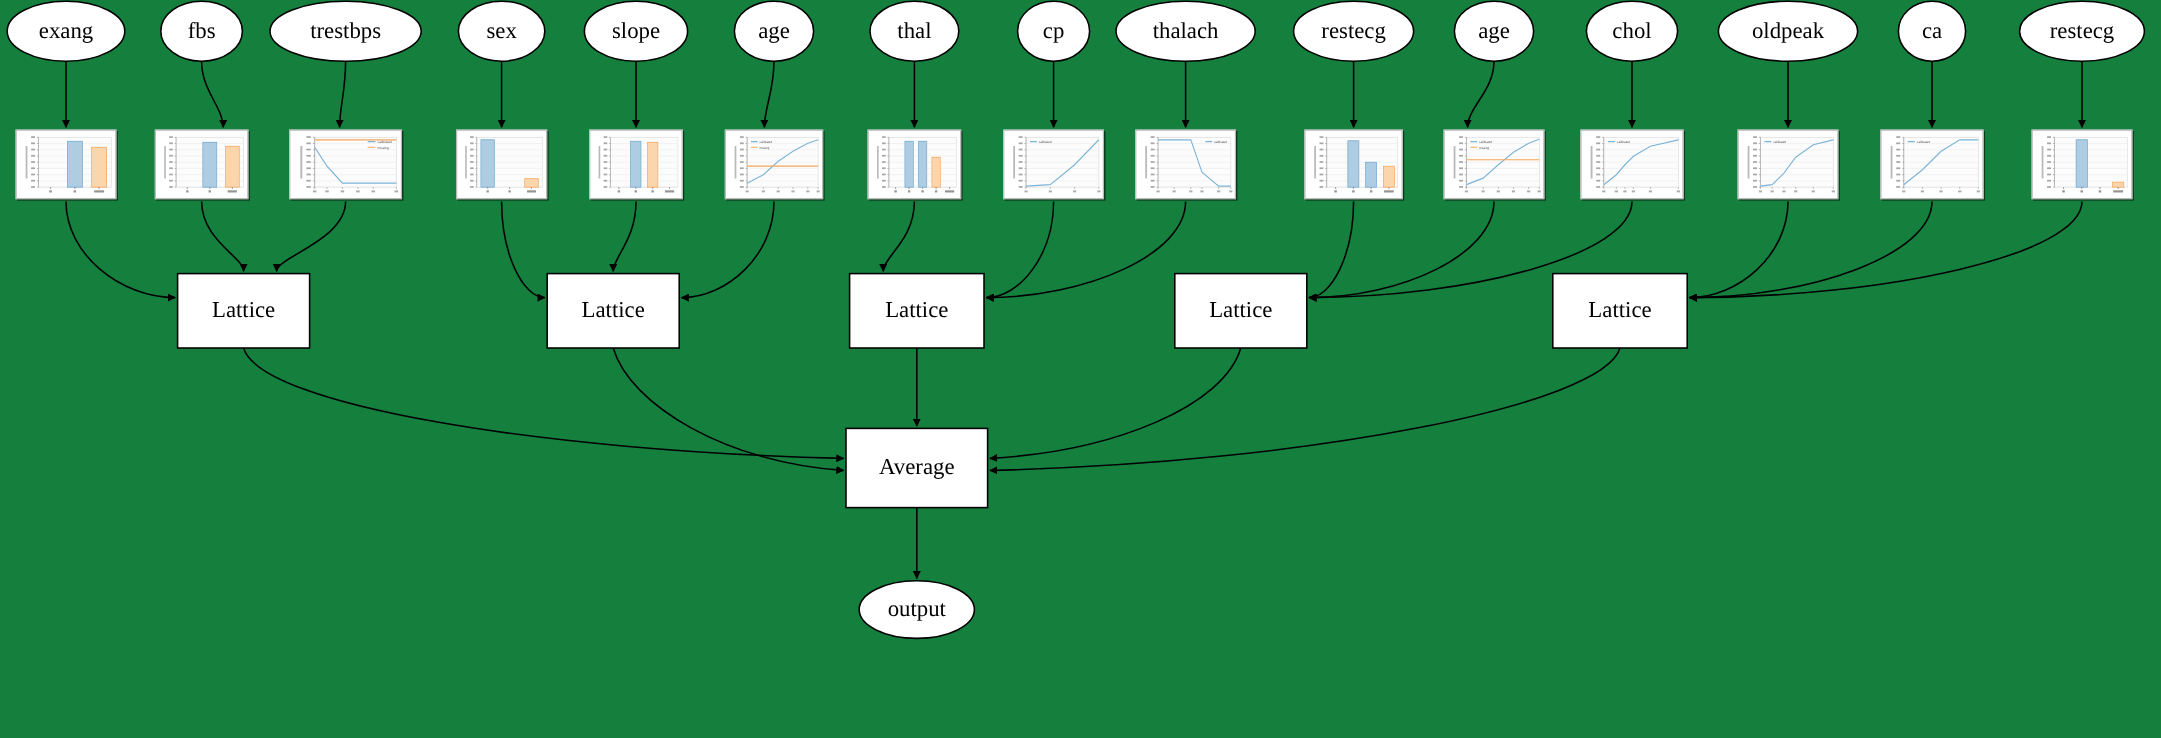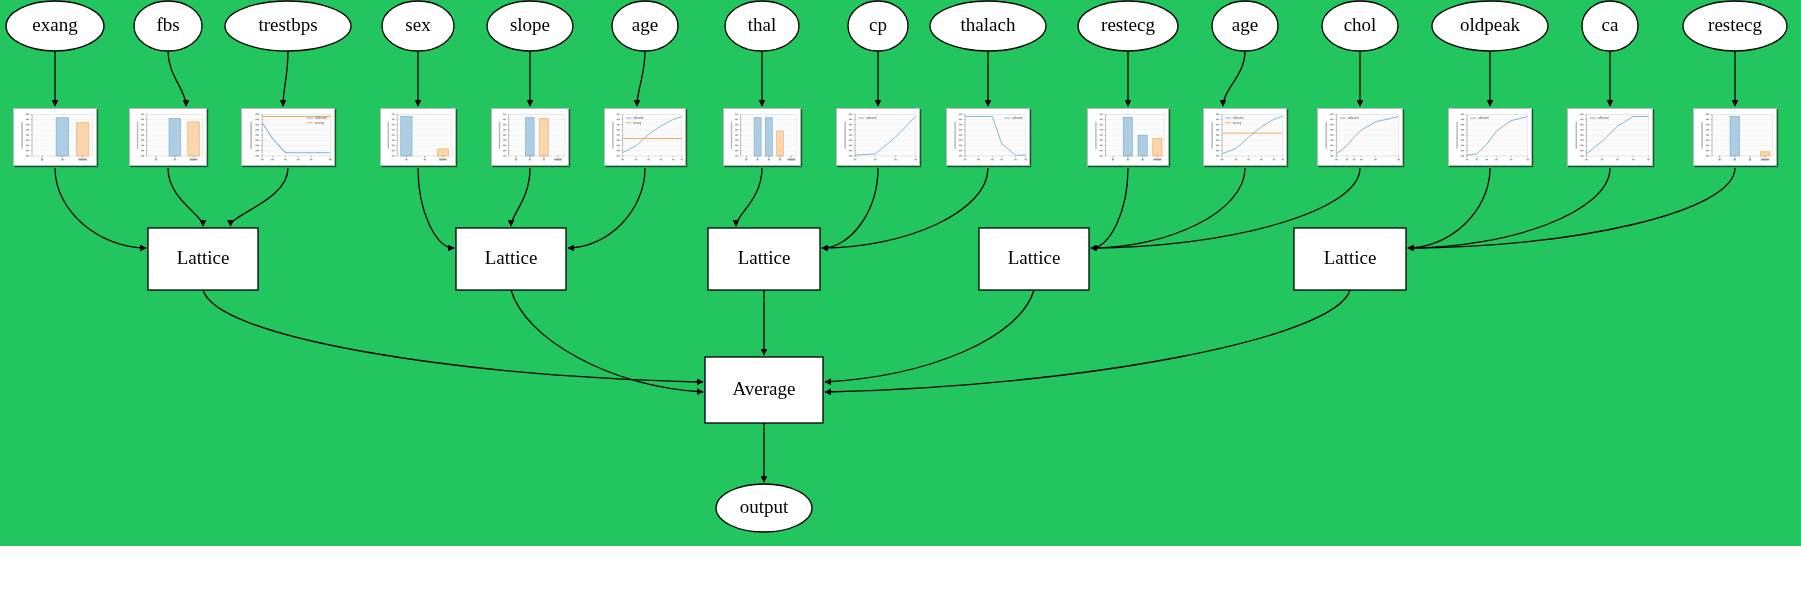--- a/index.html
+++ b/index.html
@@ -6,22 +6,22 @@
     margin: 0;
     padding: 0;
     background: #ffffff;
   }
   body {
     font-family: "Liberation Serif", serif;
   }
   #diagram-root {
     position: relative;
     width: 1801px;
-    height: 546px;
-    background: #22c55e;
+    height: 615px;
+    background: #15803d;
     overflow: hidden;
   }
   #graph-svg {
     position: absolute;
     left: 0;
     top: 0;
     width: 1801px;
     height: 615px;
   }
   .node-ellipse-shape {

